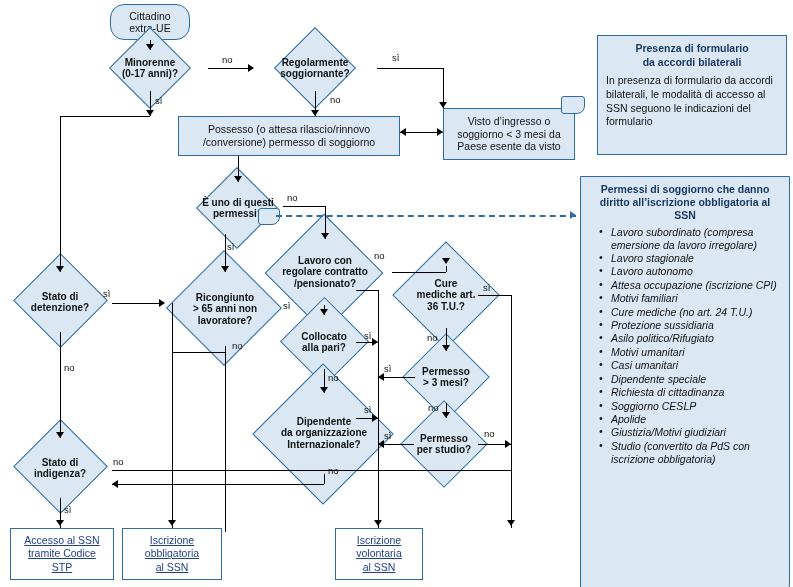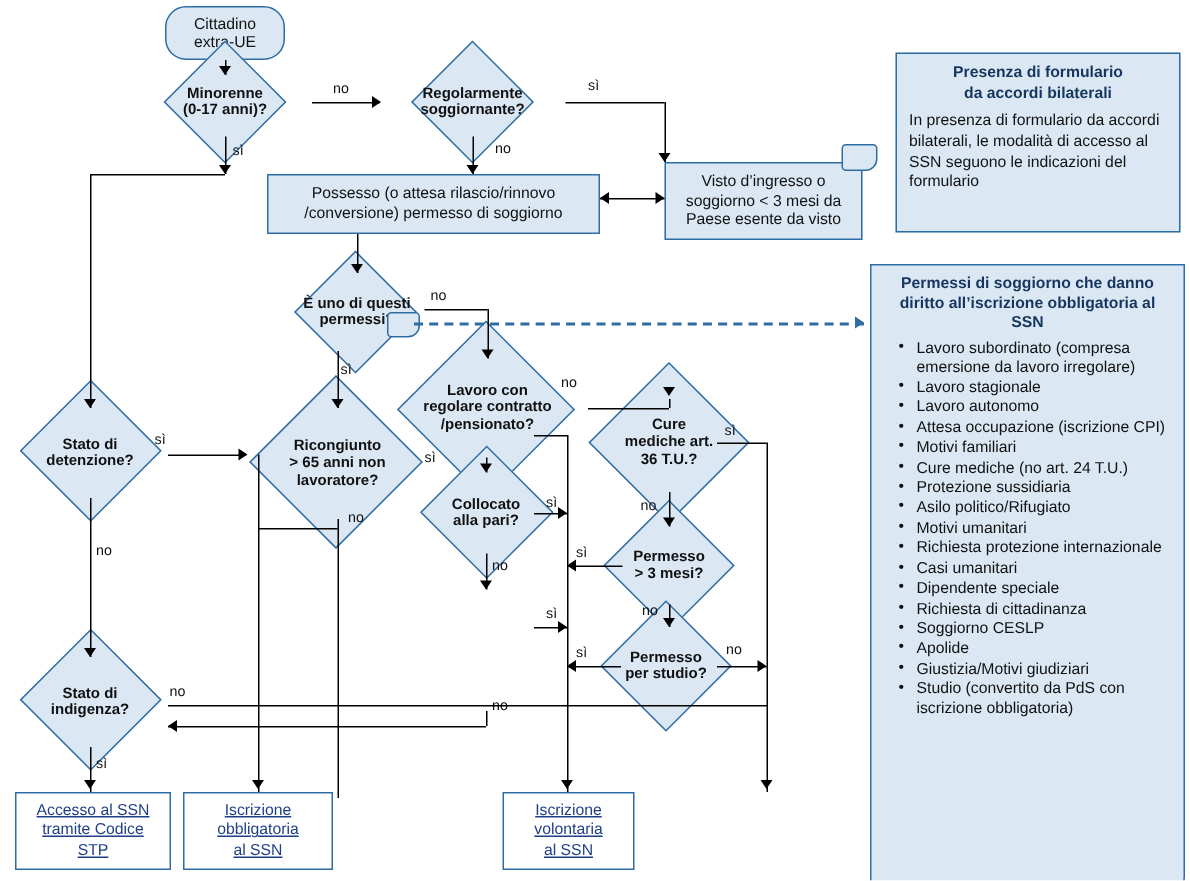--- a/index.html
+++ b/index.html
@@ -46,21 +46,21 @@
   }
   .note .nt-title{font-weight:bold;text-align:center;display:block;margin-bottom:5px;color:#16355f;}
 
   .bigpanel{
     background:#dbe8f4;border:1px solid #2e6ca4;
     font-size:10.5px;color:#111;line-height:1.23;padding:6px 8px 8px 8px;box-sizing:border-box;
     border-radius:0 0 18px 0;
   }
   .bigpanel .nt-title{font-weight:bold;text-align:center;display:block;margin-bottom:4px;color:#16355f;}
   .bigpanel ul{margin:0;padding-left:14px;list-style:none;}
-  .bigpanel li{position:relative;padding-left:8px;margin:0 0 0.5px 0;}
+  .bigpanel li{position:relative;padding-left:8px;margin:0 0 0.5px 0;font-style:italic;}
   .bigpanel li:before{content:"•";position:absolute;left:-4px;top:-1px;}
 
   
   .ln{position:absolute;background:#000;}
   .lnh{height:1px;}
   .lnv{width:1px;}
   .dash{position:absolute;border-top:2px dashed #2e6ca4;height:0;}
 
   
   .arr{position:absolute;width:0;height:0;}
@@ -129,21 +129,20 @@
     <ul>
       <li>Lavoro subordinato (compresa emersione da lavoro irregolare)</li>
       <li>Lavoro stagionale</li>
       <li>Lavoro autonomo</li>
       <li>Attesa occupazione (iscrizione CPI)</li>
       <li>Motivi familiari</li>
       <li>Cure mediche (no art. 24 T.U.)</li>
       <li>Protezione sussidiaria</li>
       <li>Asilo politico/Rifugiato</li>
       <li>Motivi umanitari</li>
-      <li>Richiesta protezione internazionale</li>
       <li>Casi umanitari</li>
       <li>Dipendente speciale</li>
       <li>Richiesta di cittadinanza</li>
       <li>Soggiorno CESLP</li>
       <li>Apolide</li>
       <li>Giustizia/Motivi giudiziari</li>
       <li>Studio (convertito da PdS con iscrizione obbligatoria)</li>
     </ul>
   </div>
 
@@ -160,20 +159,26 @@
 &gt; 65 anni non
 lavoratore?</div>
   </div>
 
   <div class="dia-wrap" style="left:268px;top:315px;width:112px;height:54px;">
     <div class="dia abs" style="left:25px;top:-5px;width:63px;height:63px;transform:rotate(45deg);"></div>
     <div class="dia-txt" style="white-space:pre-line;">Collocato
 alla pari?</div>
   </div>
 
+  <div class="dia-wrap" style="left:250px;top:392px;width:148px;height:82px;">
+    <div class="dia abs" style="left:23px;top:-8px;width:100px;height:100px;transform:rotate(45deg);"></div>
+    <div class="dia-txt" style="white-space:pre-line;">Dipendente
+da organizzazione
+Internazionale?</div>
+  </div>
 
   <div class="dia-wrap" style="left:390px;top:262px;width:112px;height:66px;">
     <div class="dia abs" style="left:18px;top:-5px;width:76px;height:76px;transform:rotate(45deg);"></div>
     <div class="dia-txt" style="white-space:pre-line;">Cure
 mediche art.
 36 T.U.?</div>
   </div>
 
   <div class="dia-wrap" style="left:396px;top:351px;width:100px;height:52px;">
     <div class="dia abs" style="left:19px;top:-5px;width:62px;height:62px;transform:rotate(45deg);"></div>

